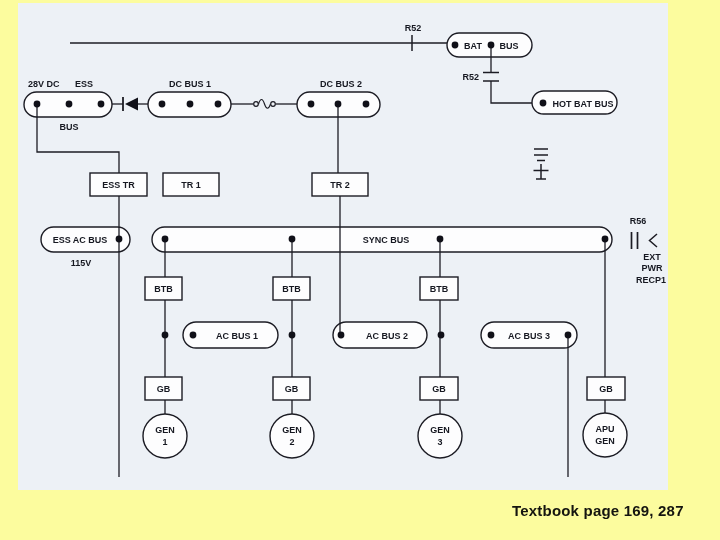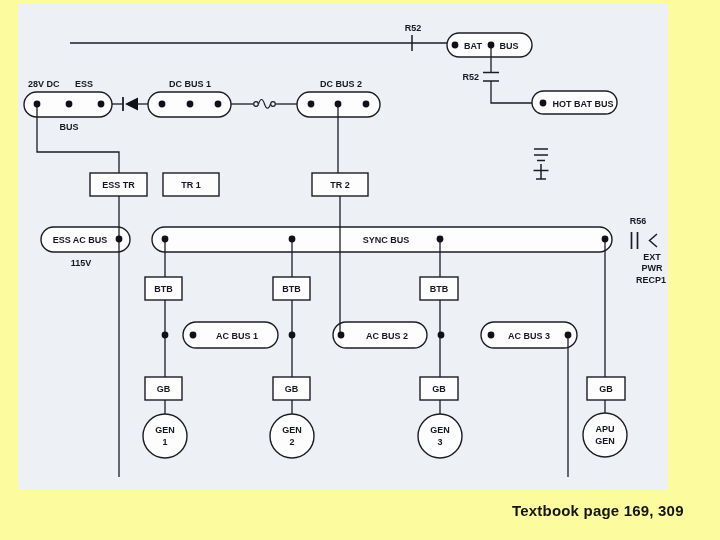--- a/index.html
+++ b/index.html
@@ -192,13 +192,13 @@
     <text x="165" y="445" text-anchor="middle">1</text>
     <text x="292" y="433" text-anchor="middle">GEN</text>
     <text x="292" y="445" text-anchor="middle">2</text>
     <text x="440" y="433" text-anchor="middle">GEN</text>
     <text x="440" y="445" text-anchor="middle">3</text>
     <text x="605" y="432" text-anchor="middle">APU</text>
     <text x="605" y="444" text-anchor="middle">GEN</text>
   </g>
 </svg>
 
-<div class="footer">Textbook page 169, 309</div>
+<div class="footer">Textbook page 169, 287</div>
 
 </body></html>

